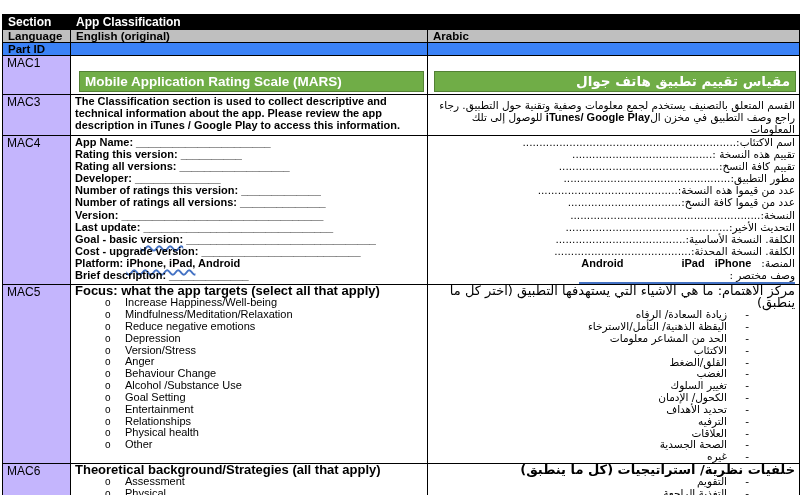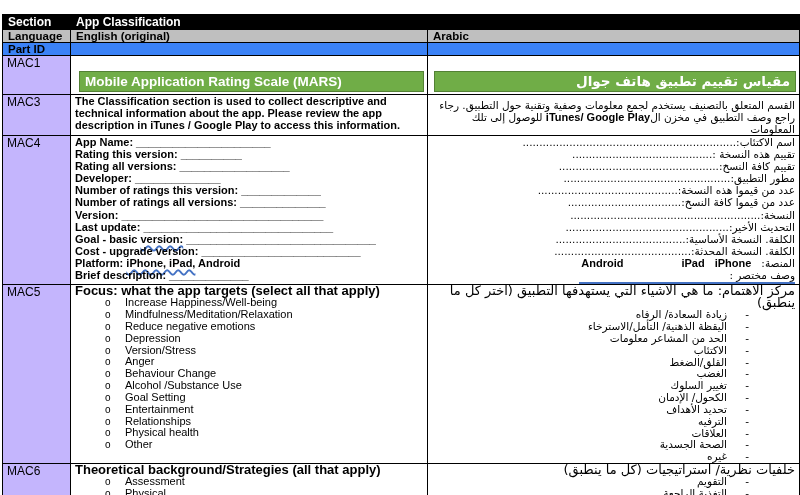--- a/index.html
+++ b/index.html
@@ -267,21 +267,21 @@
               <span class="bu">o</span>
               <span>Physical</span>
             </div>
       <div class="li">
               <span class="bu">o</span>
               <span>Information/Education</span>
             </div>
 
     </td>
     <td class="ar">
-      <div class="hdr" style="font-weight:normal">خلفيات نظرية/ استراتيجيات (كل ما ينطبق)</div>
+      <div class="hdr" style="font-weight:bold">خلفيات نظرية/ استراتيجيات (كل ما ينطبق)</div>
       <div class="liar">
               <span class="bu">-</span>
               <span>التقويم</span>
             </div>
       <div class="liar">
               <span class="bu">-</span>
               <span>التغذية الراجعة</span>
             </div>
       <div class="liar">
               <span class="bu">-</span>

